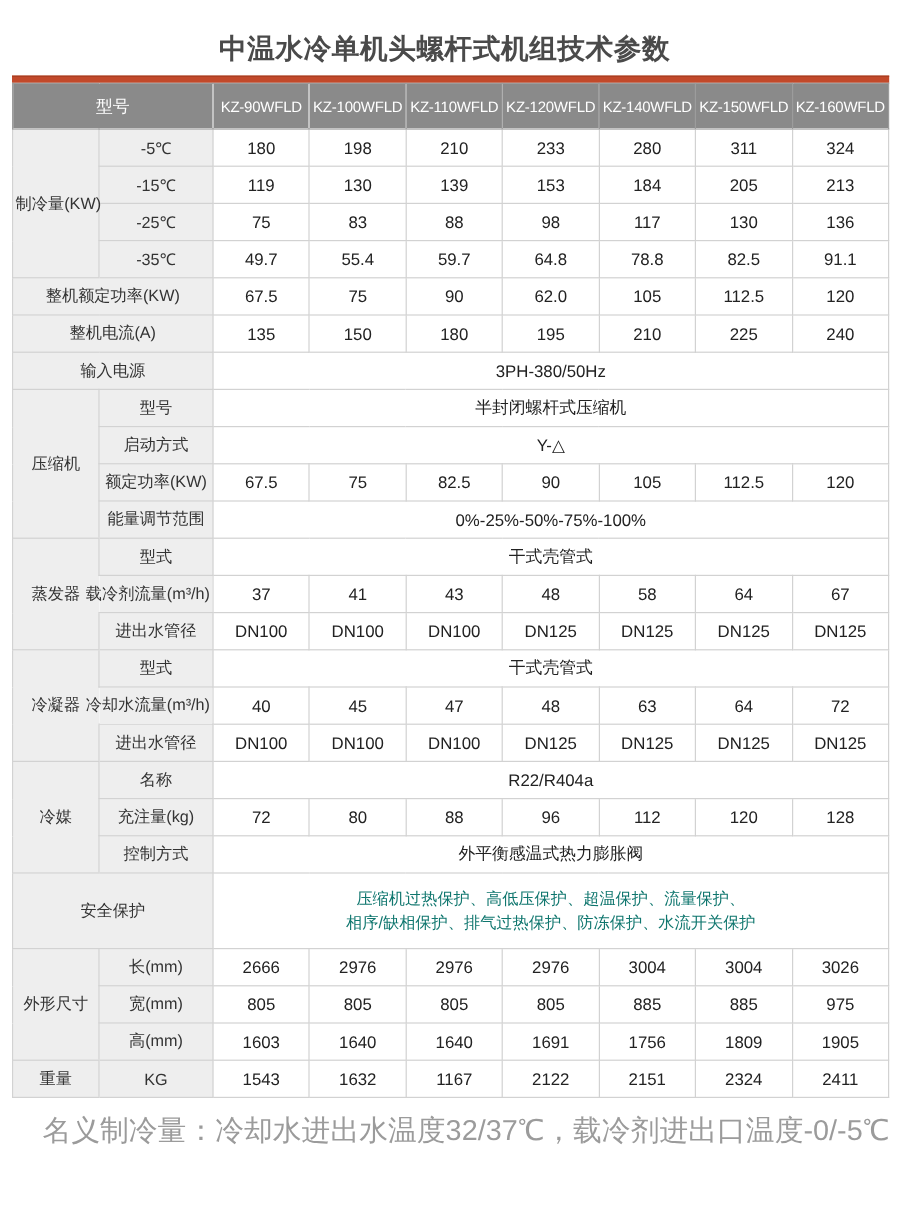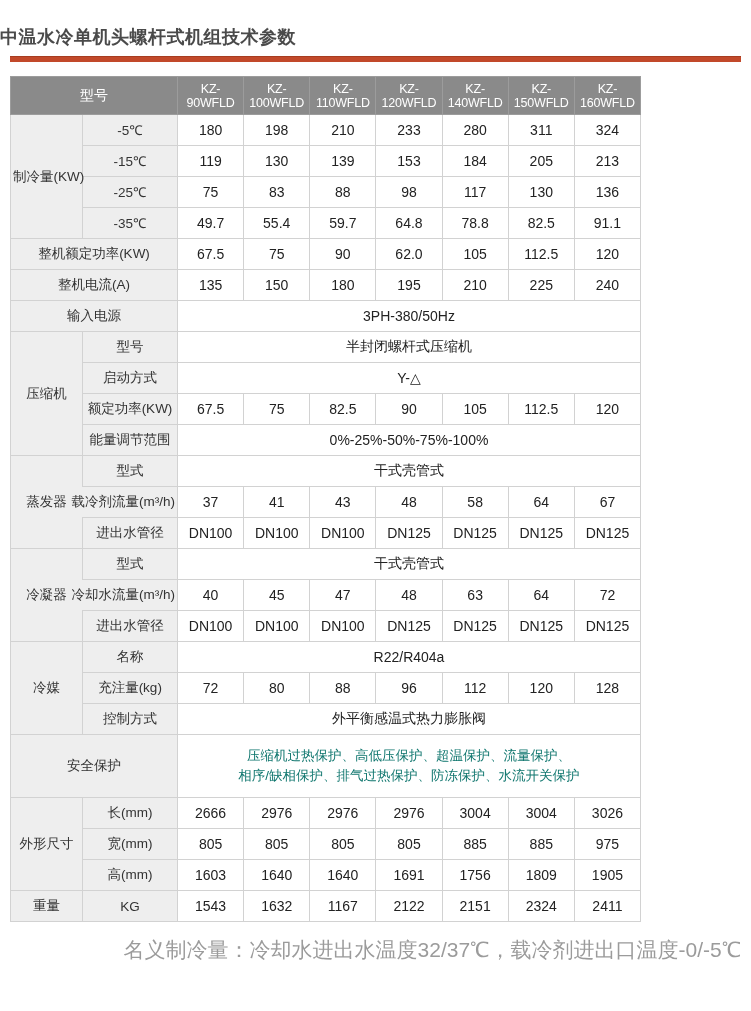--- a/index.html
+++ b/index.html
@@ -2,25 +2,25 @@
 <html><head>
 <meta charset="utf-8">
 <style>
   html,body{margin:0;padding:0}
   body{
     width:751px;height:1011px;background:#ffffff;overflow:hidden;
     font-family:"Liberation Sans",sans-serif;
     -webkit-font-smoothing:antialiased;
   }
   .page-title{
-    margin:25px 10px 7px 0;text-align:left;
-    font-size:18px;font-weight:600;color:#4a4a4a;letter-spacing:.5px;
+    margin:25px 10px 7px 0;text-align:center;
+    font-size:23px;font-weight:600;color:#4a4a4a;letter-spacing:.5px;
   }
   .accent-bar{height:5px;background:#c2492a;border-top:1px solid #a63c20;margin:0 10px}
-  table{border-collapse:collapse;table-layout:fixed;width:631px;margin:14px 10px}
+  table{border-collapse:collapse;table-layout:fixed;width:731px;margin:0 10px}
   th{
     background:#8a8a8a;color:#ffffff;font-weight:500;font-size:12.5px;
     height:37px;padding:0 1px;border:1px solid #9c9c9c;overflow:hidden;
   }
   th.model-col{letter-spacing:-.2px}
   th.corner{font-size:14px}
   td{
     border:1px solid #d2d2d2;text-align:center;vertical-align:middle;
     font-size:14px;color:#222222;height:30px;padding:0 2px;background:#ffffff;
   }
@@ -28,21 +28,21 @@
   td.g{border-right:none}
   td.ovf{border-left:none;position:relative}
   td.ovf .abs{
     position:absolute;right:2px;top:50%;transform:translateY(-50%);
     white-space:nowrap;background:transparent;
   }
   tr.tall td{height:62px}
   td.safety-text div{line-height:20px;font-size:13.5px;color:#0f766e}
   .footer-note{
     margin:14px 10px 0 0;text-align:right;
-    font-size:21px;color:#9b9b9b;line-height:27.5px;
+    font-size:24px;color:#9b9b9b;line-height:27.5px;
   }
 </style>
 </head>
 <body>
 
 <div class="page-title">中温水冷单机头螺杆式机组技术参数</div>
 <div class="accent-bar"></div>
 
 <table>
   <colgroup>

